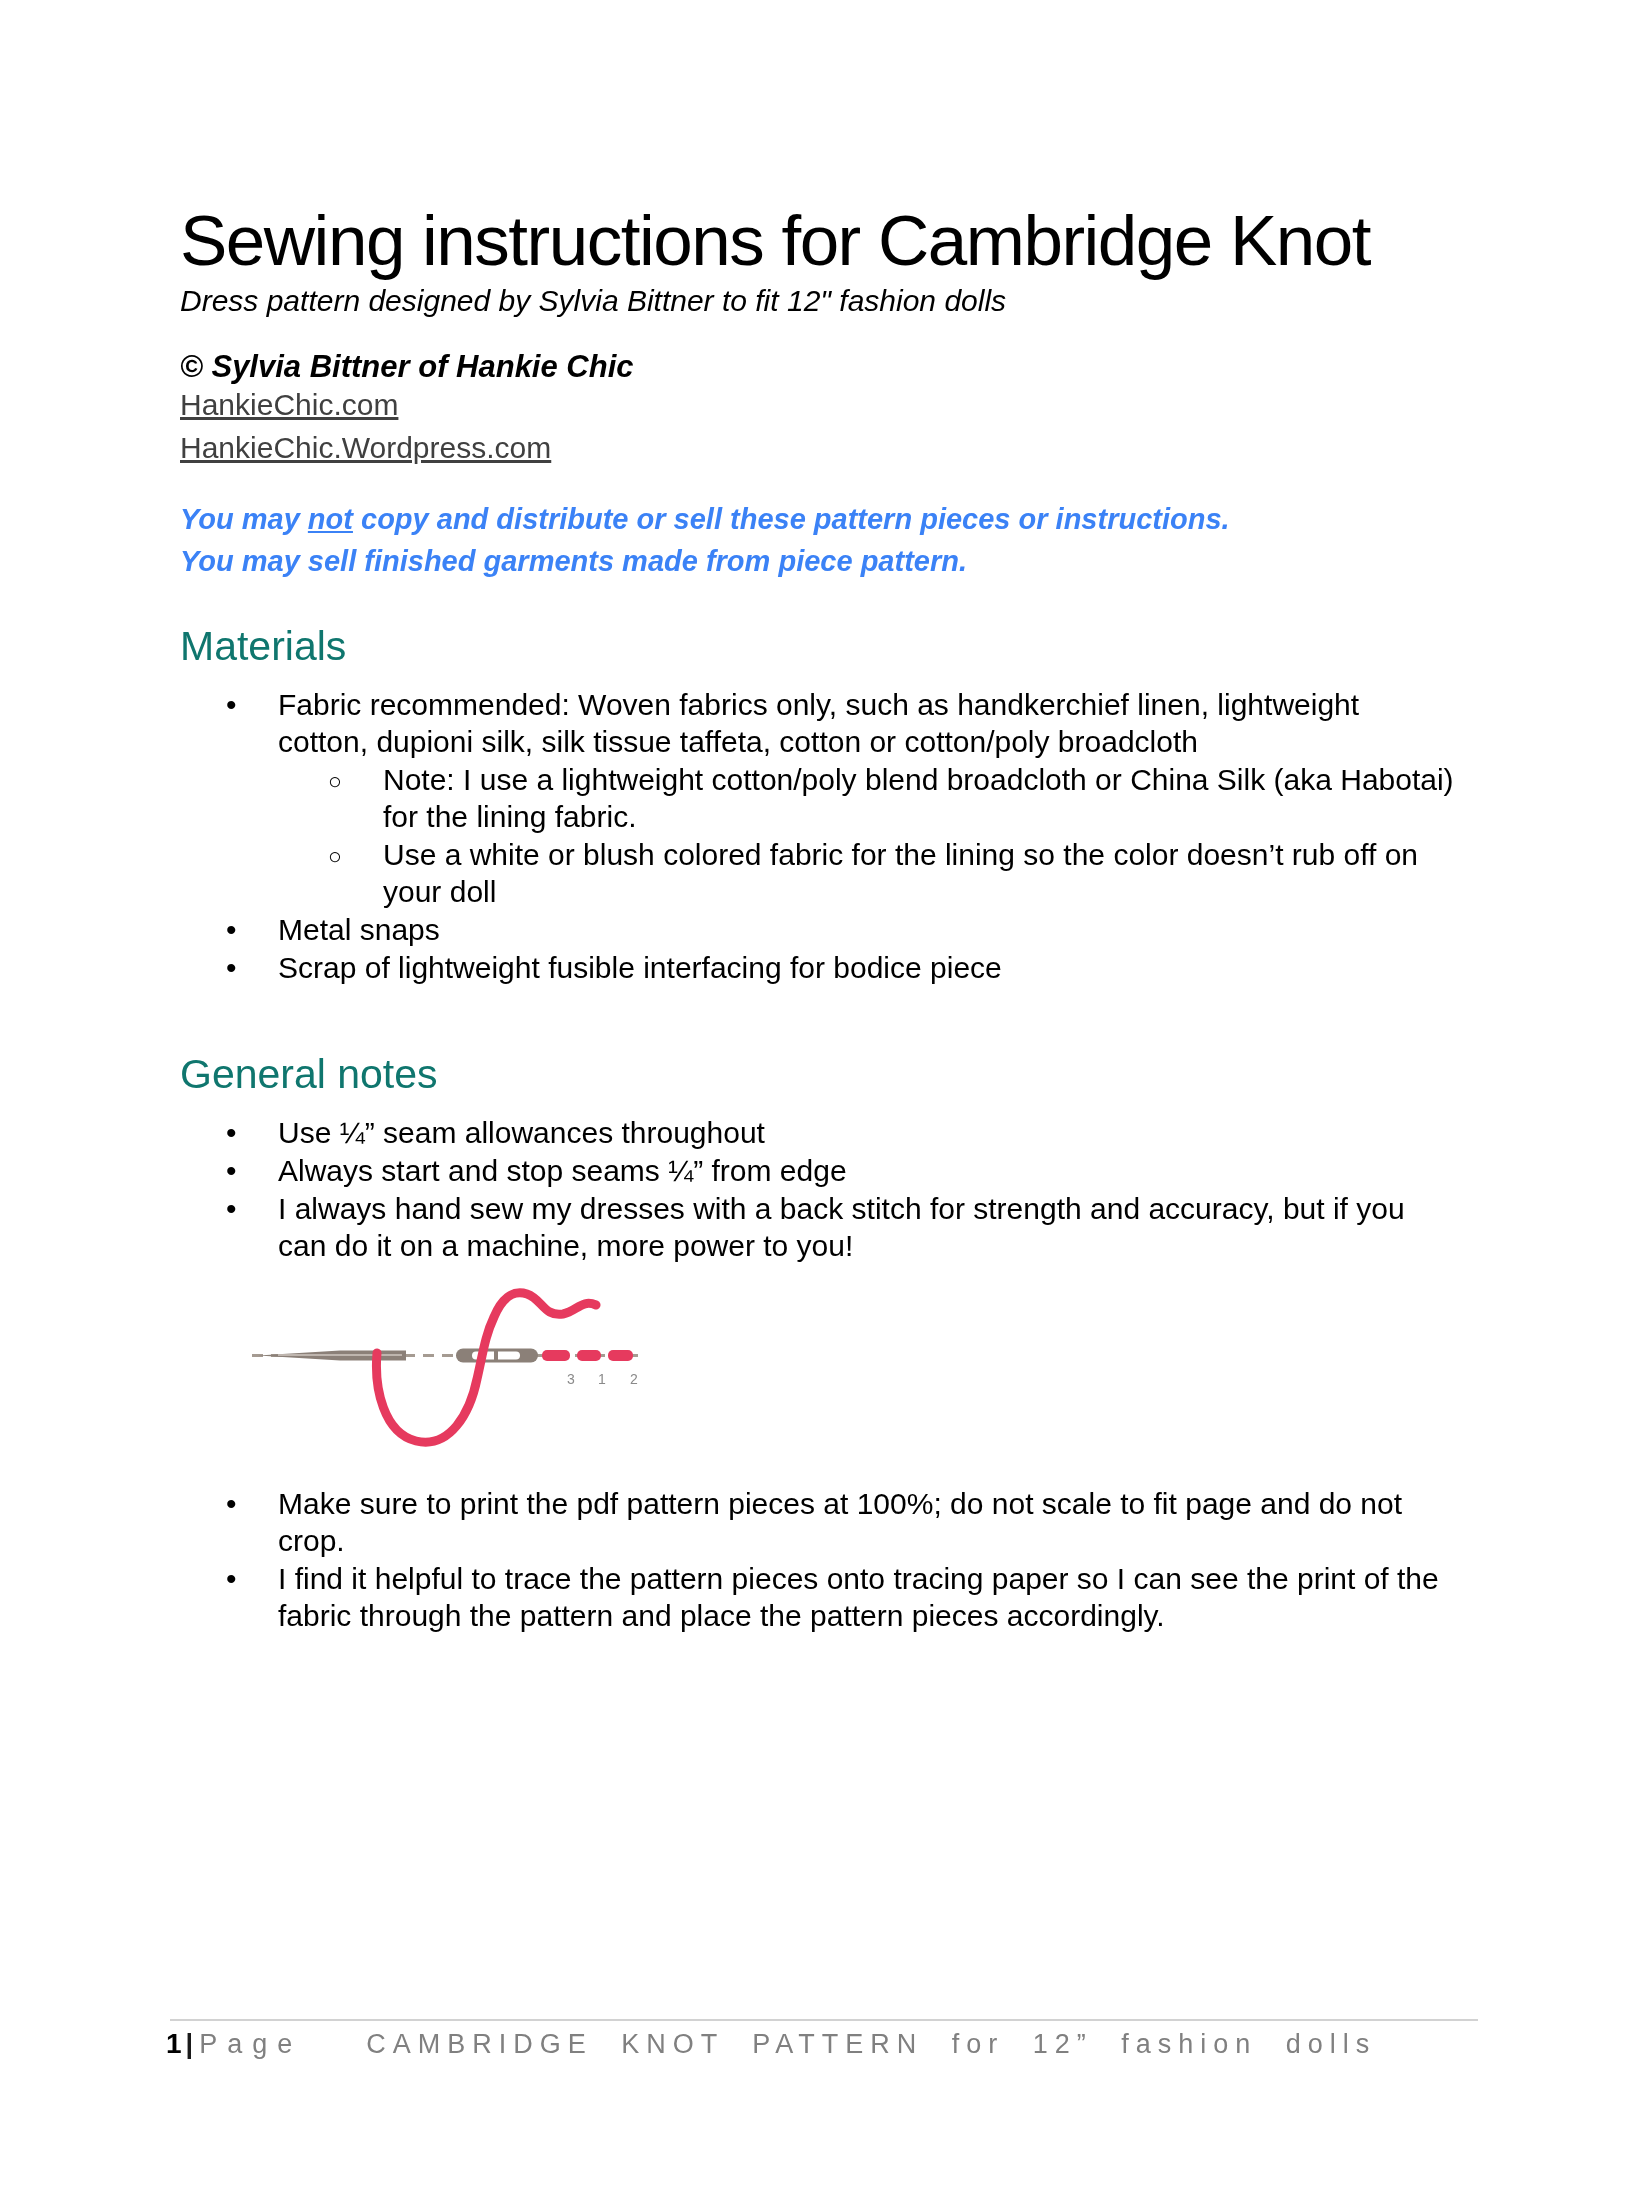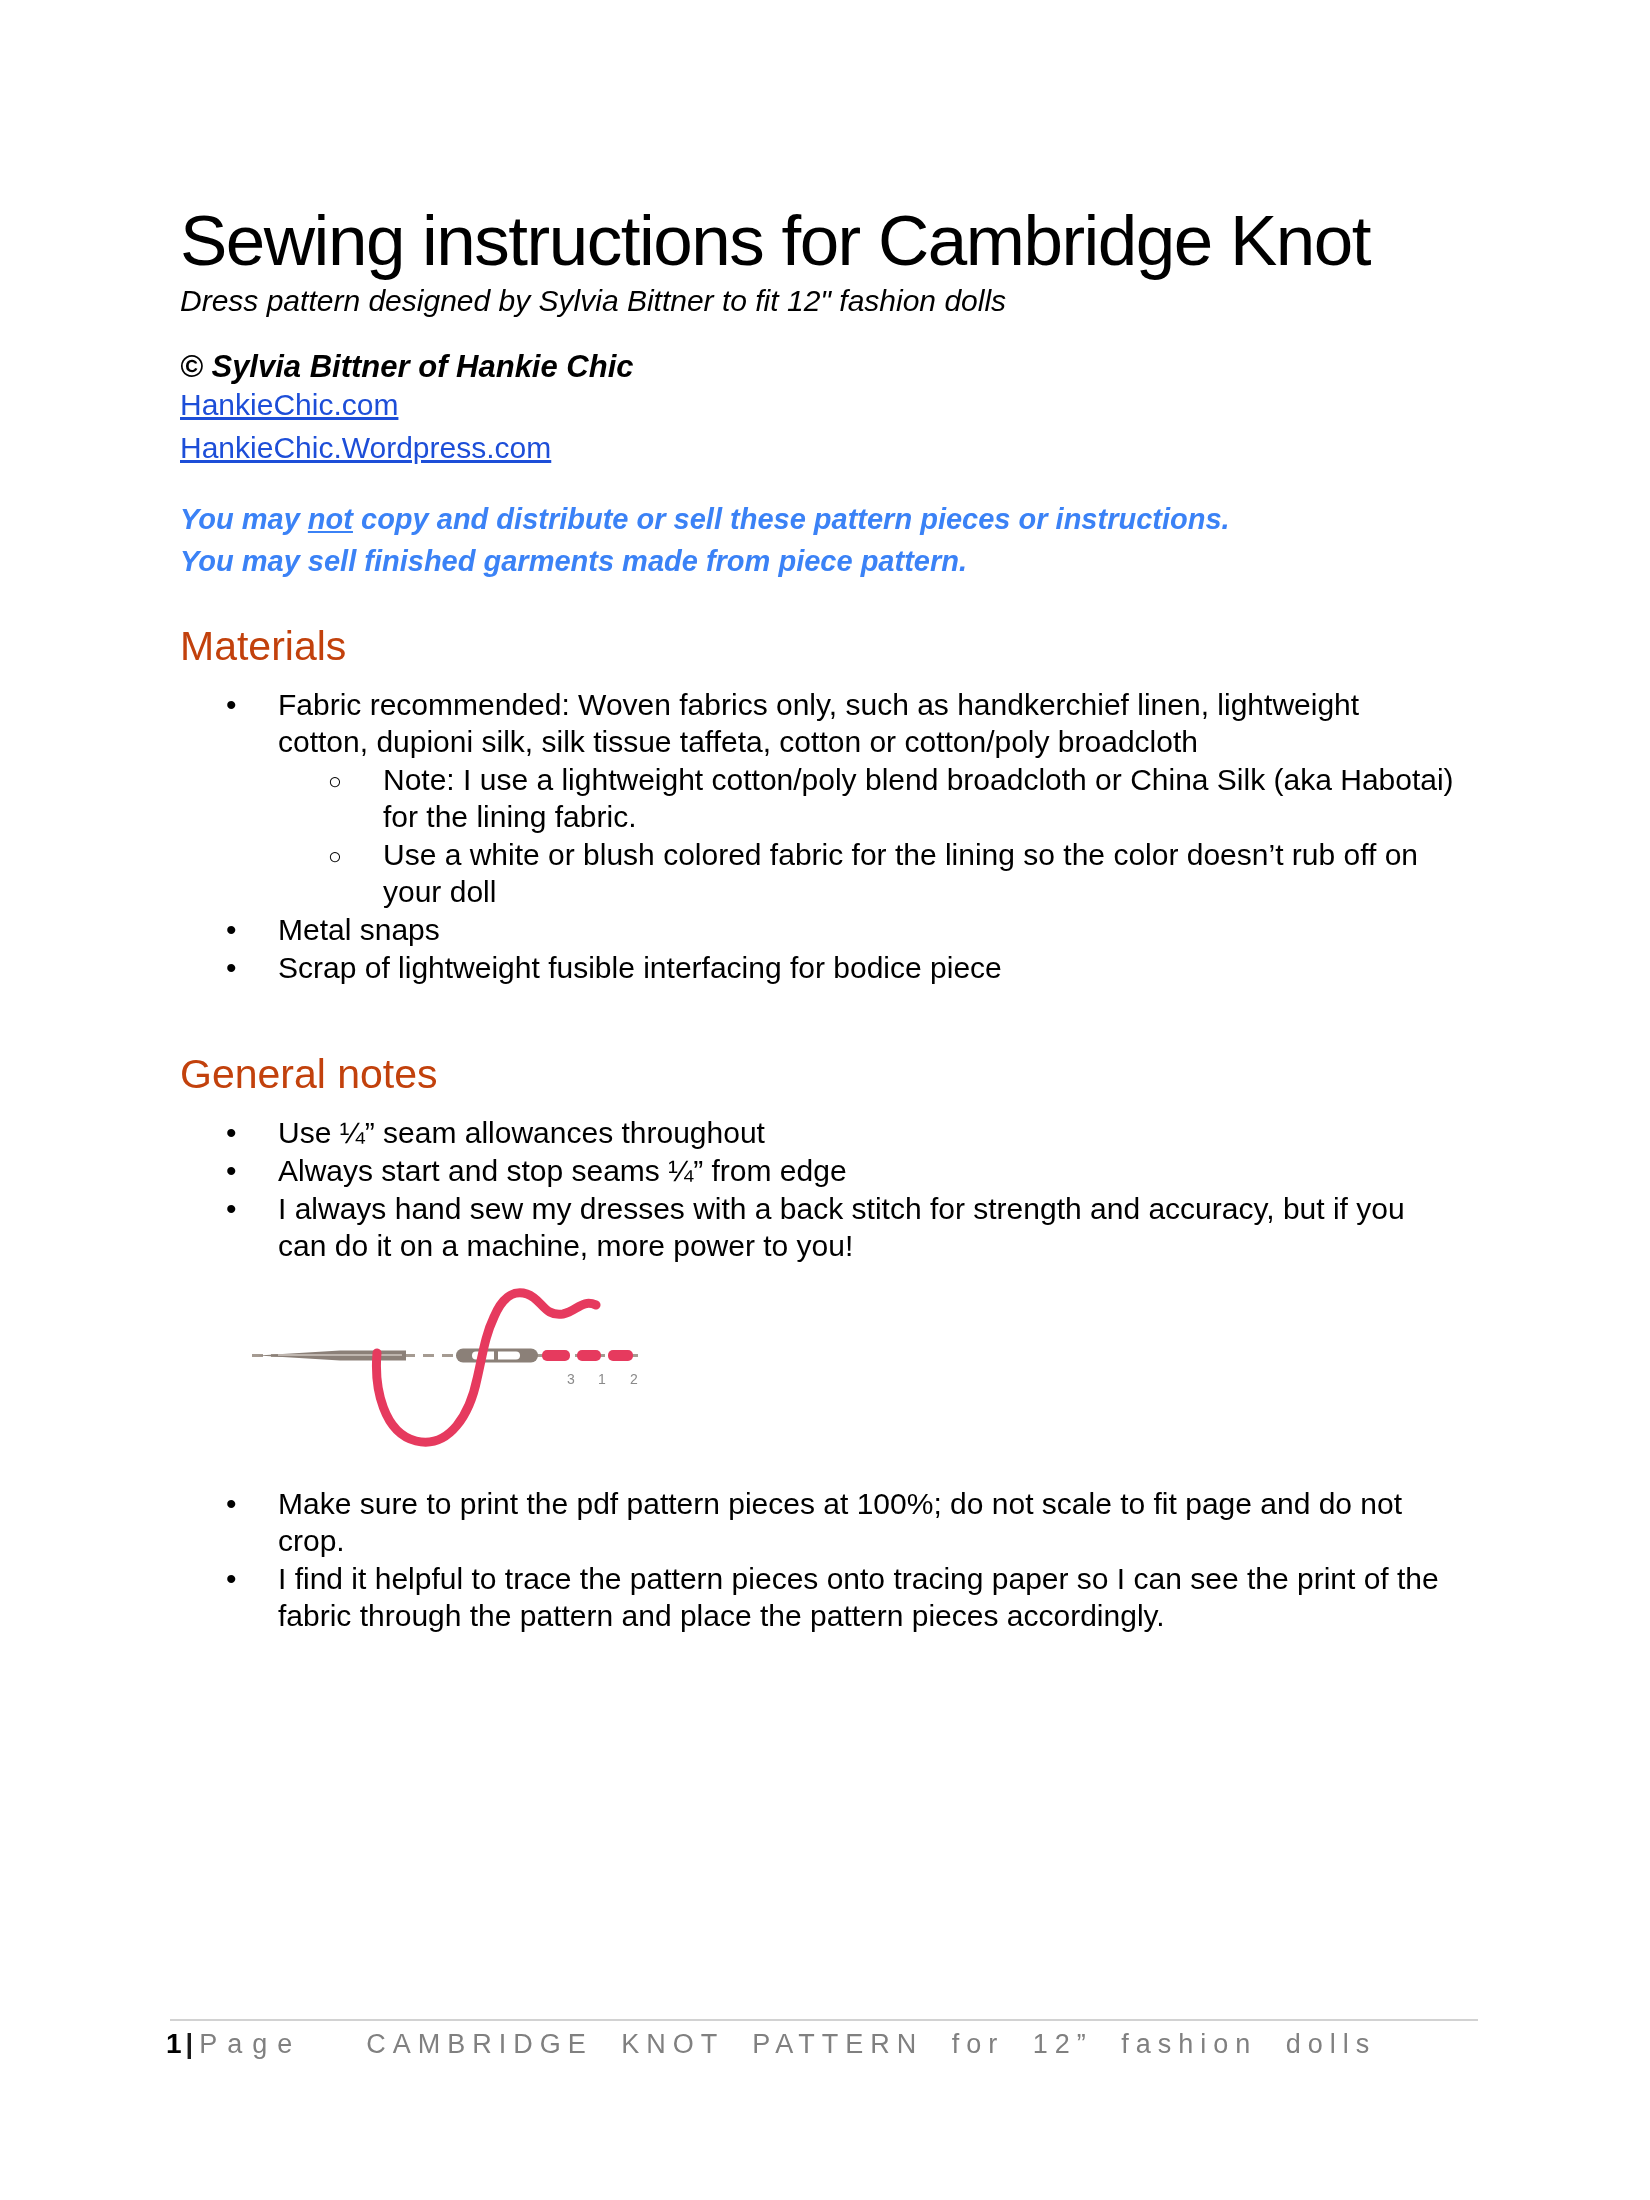--- a/index.html
+++ b/index.html
@@ -11,27 +11,27 @@
   .content { position:absolute; left:180px; top:0; width:1330px; }
 
   .doc-title {
     margin-top:200px; font-size:71px; font-weight:400; letter-spacing:-1.5px;
     line-height:82px; white-space:nowrap; color:#000;
   }
   .doc-subtitle { font-size:30px; font-style:italic; line-height:38px; }
 
   .copyright { margin-top:28px; font-size:31px; font-weight:bold; font-style:italic; line-height:38px; }
   .link-line { line-height:38px; }
-  .doc-link { font-size:30px; color:#1d4ed8; text-decoration:underline; cursor:pointer; }
+  .doc-link { font-size:30px; color:#404040; text-decoration:underline; cursor:pointer; }
 
   .warning { margin-top:26px; font-size:29px; font-weight:bold; font-style:italic; color:#3b82f6; line-height:42px; }
   .warning .wline { white-space:pre-wrap; }
   .uline { text-decoration:underline; }
 
-  .sec-heading { margin-top:40px; font-size:41px; font-weight:400; color:#c2410c; line-height:48px; }
+  .sec-heading { margin-top:40px; font-size:41px; font-weight:400; color:#0f766e; line-height:48px; }
   .sec-heading.second { margin-top:64px; }
 
   .blist { margin-top:16px; font-size:30px; line-height:37px; }
   .li { position:relative; padding-left:98px; margin-bottom:1px; }
   .li .btxt { white-space:pre-line; width:1230px; }
   .li .bullet {
     position:absolute; left:46px; top:0; font-size:30px; line-height:37px;
   }
   .li.sub { padding-left:203px; }
   .li.sub .bullet { left:148px; font-size:23px; top:2px; }

